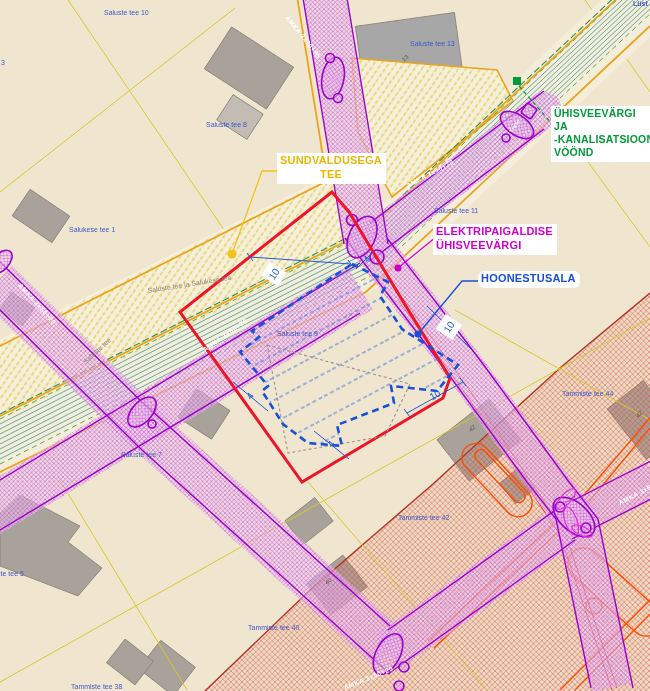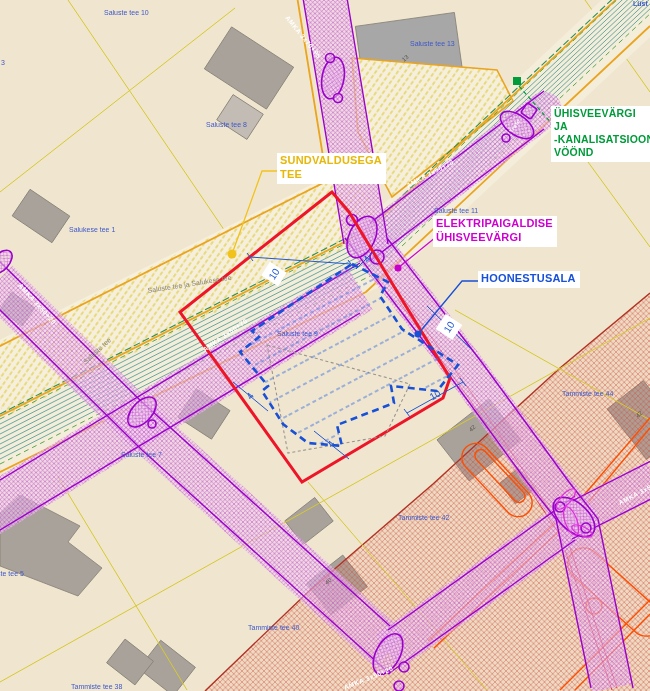--- a/index.html
+++ b/index.html
@@ -6,24 +6,24 @@
   .stage{position:relative;width:650px;height:691px;overflow:hidden;background:#f0e6d0;
          font-family:"Liberation Sans",sans-serif;}
   .stage svg{position:absolute;left:0;top:0;}
   svg text{font-family:"Liberation Sans",sans-serif;}
   .lbl{position:absolute;white-space:nowrap;pointer-events:none;}
   .parcel{font-size:7px;color:#3f58c8;}
   .roadname{font-size:7px;color:#8a8578;transform-origin:left top;}
   .callout{position:absolute;background:#ffffff;padding:1px 4px 2px 3px;font-weight:bold;
            font-size:11px;line-height:1.25;letter-spacing:.2px;}
   .callout div{white-space:nowrap;}
-  .co-road{color:#e7b70a;}
+  .co-road{color:#e7b70a;text-align:center;}
   .co-water{color:#009b3a;font-size:10.5px;}
   .co-electric{color:#cf00cf;}
-  .co-build{color:#1850d8;}
+  .co-build{color:#1850d8;border-radius:6px;}
 </style>
 </head>
 <body>
 
 <div class="stage">
 
 <svg width="650" height="691" viewBox="0 0 650 691">
   <defs>
     <pattern id="yHatch" width="6" height="6" patternUnits="userSpaceOnUse" patternTransform="rotate(-55)">
       <line x1="0" y1="1" x2="6" y2="1" stroke="#d8c422" stroke-width="1.1" stroke-dasharray="2.5,2"></line>
@@ -226,21 +226,21 @@
 <div class="callout co-road" style="left:277px;top:153px">
   <div>SUNDVALDUSEGA</div>
   <div>TEE</div>
 </div>
 <div class="callout co-water" style="left:551px;top:106px">
   <div>ÜHISVEEVÄRGI</div>
   <div>JA</div>
   <div>-KANALISATSIOONI</div>
   <div>VÖÖND</div>
 </div>
-<div class="callout co-electric" style="left:433px;top:216px">
+<div class="callout co-electric" style="left:433px;top:224px">
   <div>ELEKTRIPAIGALDISE</div>
   <div>ÜHISVEEVÄRGI</div>
 </div>
 <div class="callout co-build" style="left:478px;top:271px">
   <div>HOONESTUSALA</div>
 </div>
 
 </div>
 
 </body></html>

